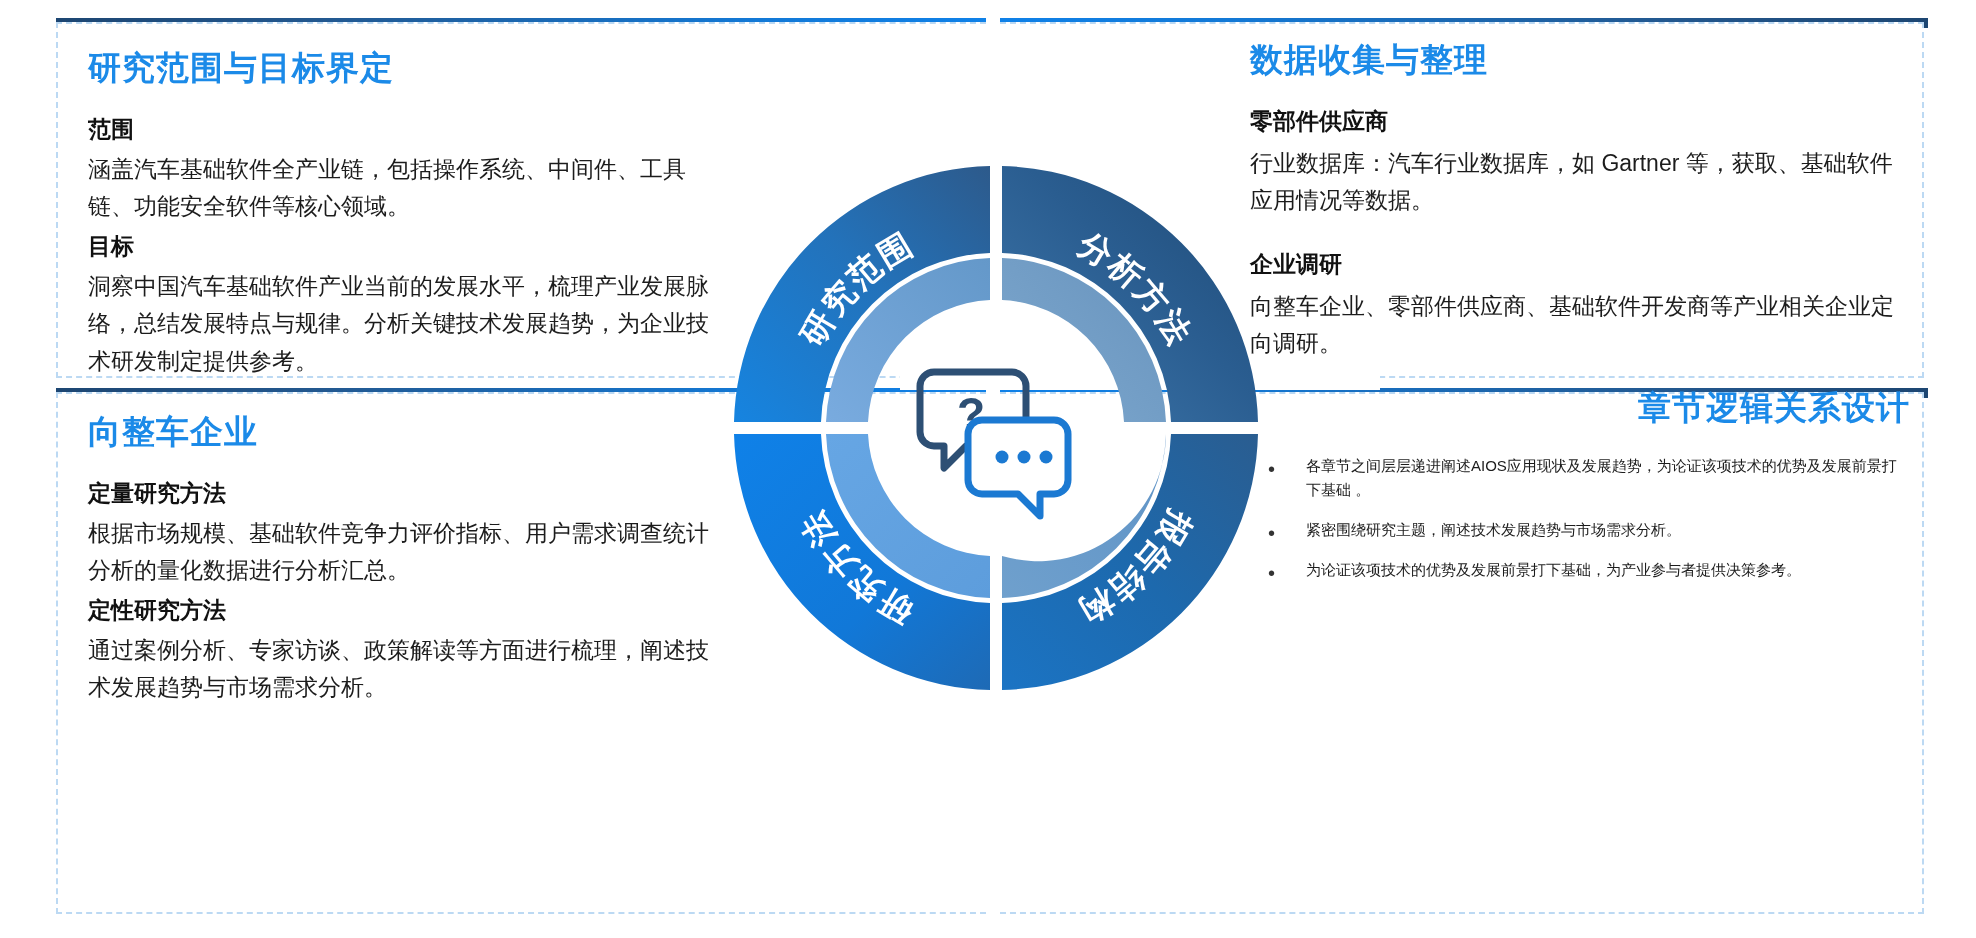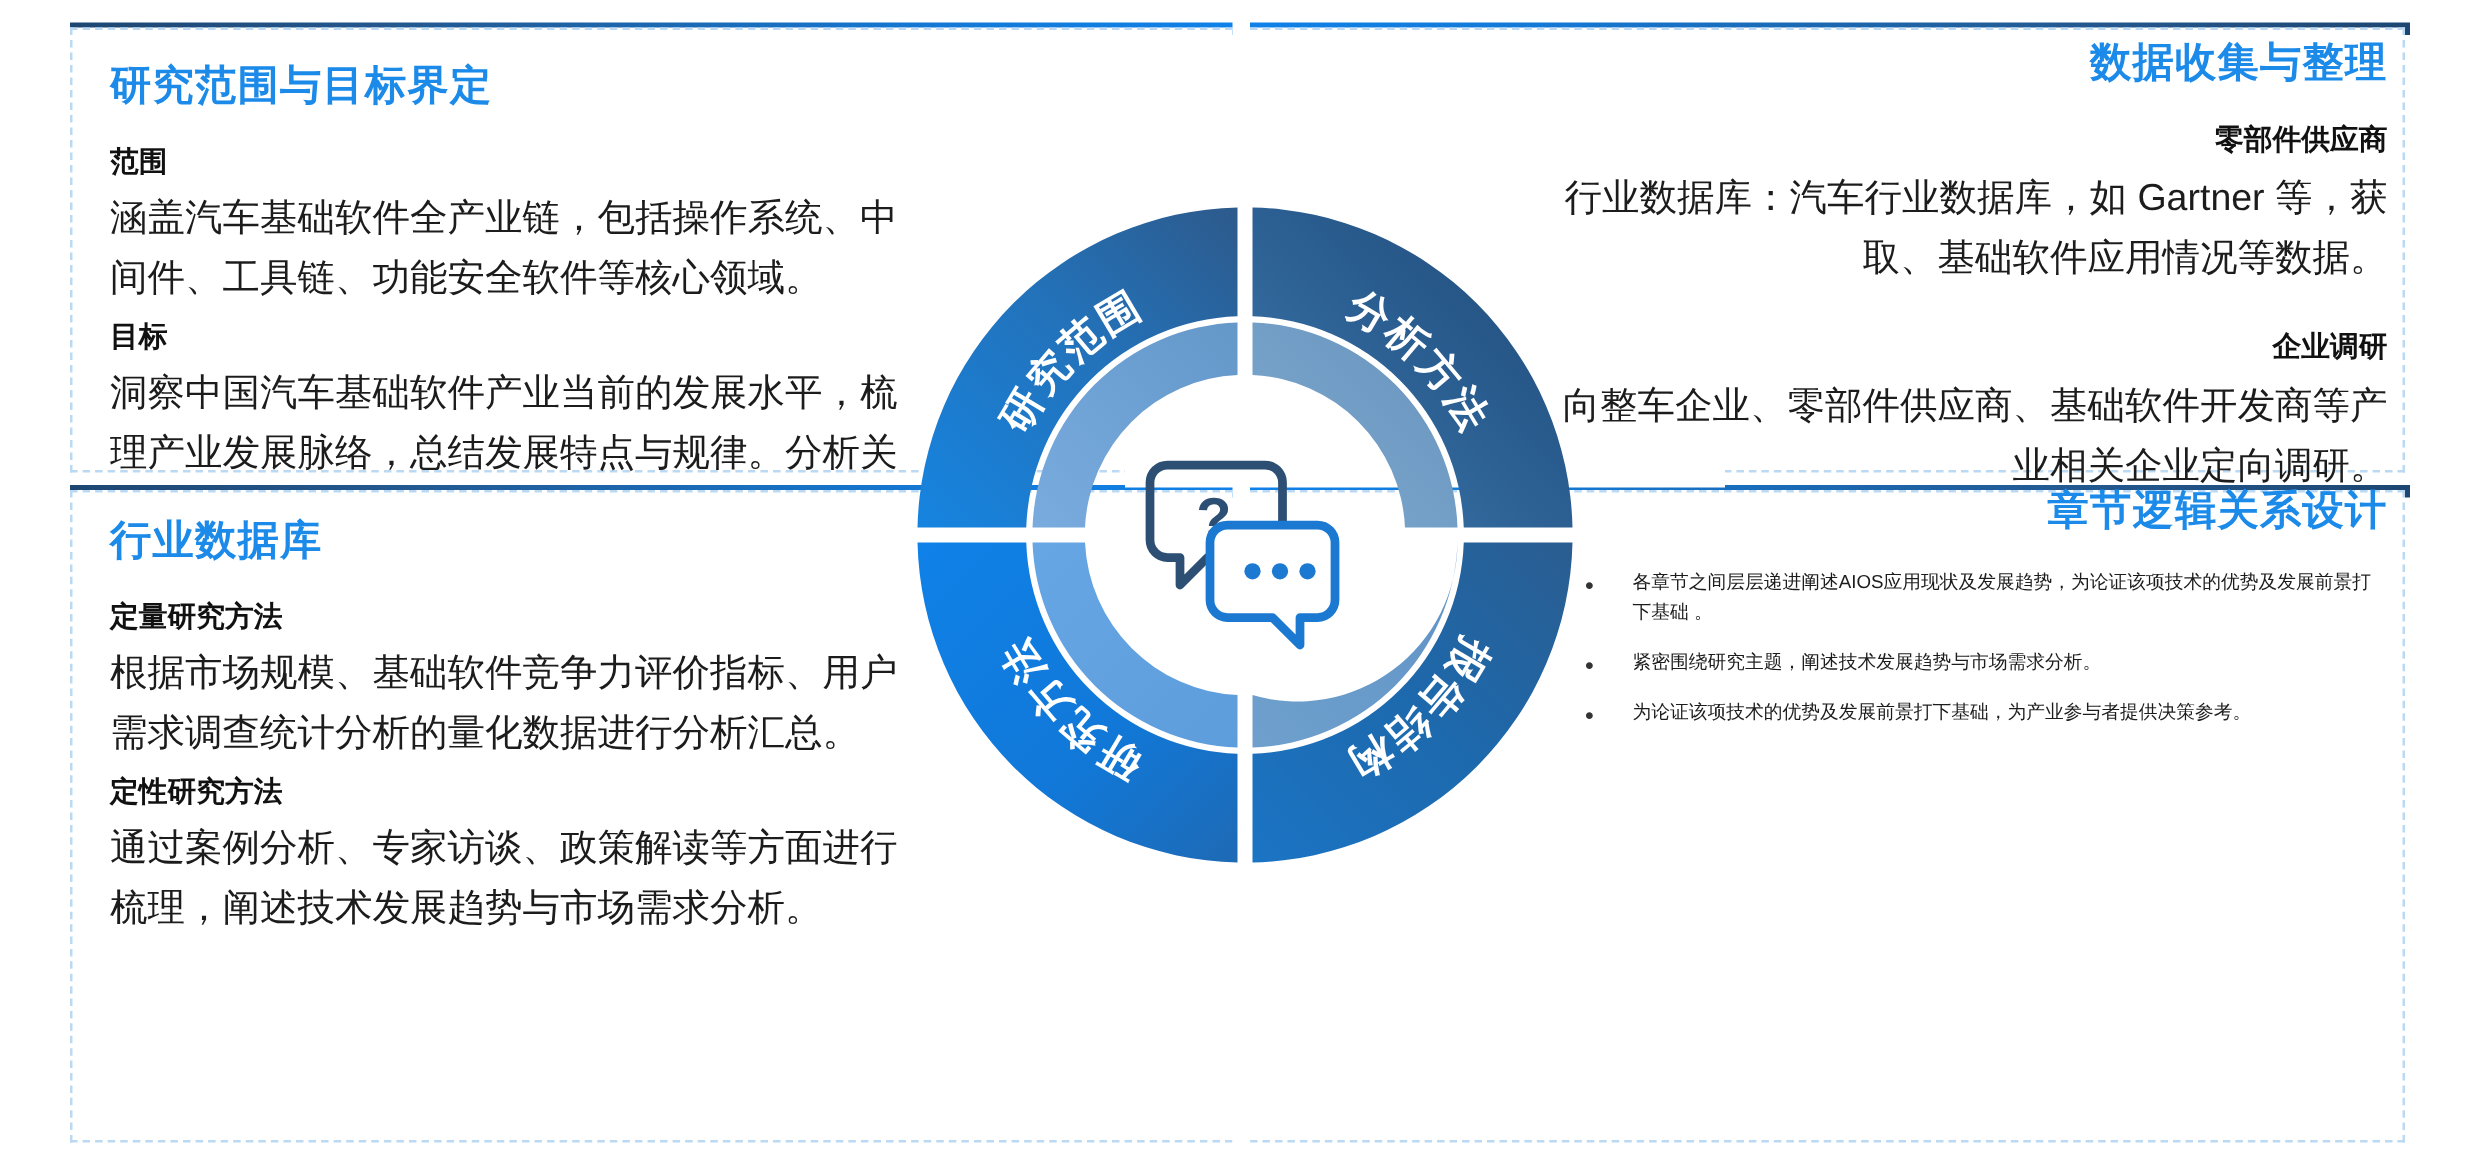--- a/index.html
+++ b/index.html
@@ -44,21 +44,21 @@
   .hbar.tr { left: 998px;  top: 18px;  width: 930px; background: linear-gradient(to left,  #1d4672 0%, #23588f 28%, #1379d6 75%, #0f81e8 100%); }
   .hbar.bl { left: 56px;   top: 388px; width: 932px; background: linear-gradient(to right, #1d4672 0%, #23588f 28%, #1379d6 75%, #0f81e8 100%); }
   .hbar.br { left: 998px;  top: 388px; width: 930px; background: linear-gradient(to left,  #1d4672 0%, #23588f 28%, #1379d6 75%, #0f81e8 100%); }
 
   
   .pbody {
     position: absolute;
     box-sizing: border-box;
   }
   .pbody.tl { left: 88px;  top: 48px;  width: 640px; text-align: left; }
-  .pbody.tr { left: 1250px; top: 30px; width: 660px; text-align: right; }
+  .pbody.tr { left: 1250px; top: 40px; width: 660px; }
   .pbody.bl { left: 88px;  top: 412px; width: 640px; text-align: left; }
   .pbody.br { left: 1250px; top: 388px; width: 660px; text-align: right; }
 
   .ptitle {
     color: #1b8ae8;
     font-size: 33px;
     font-weight: bold;
     letter-spacing: 1px;
     margin: 0 0 26px 0;
     line-height: 1.2;
@@ -67,21 +67,21 @@
 
   .sub-h {
     color: #111111;
     font-size: 23px;
     font-weight: bold;
     margin: 0 0 6px 0;
     line-height: 1.35;
   }
   .sub-p {
     color: #1c1c1c;
-    font-size: 30px;
+    font-size: 23px;
     font-weight: normal;
     line-height: 1.62;
     margin: 0 0 26px 0;
   }
   .sub-p:last-child { margin-bottom: 0; }
 
   .block { margin-bottom: 6px; }
 
   
   .pbody.tr .sub-p { margin-bottom: 30px; }
@@ -170,21 +170,21 @@
 
     <div class="block">
       <div class="sub-h">企业调研</div>
       <div class="sub-p">向整车企业、零部件供应商、基础软件开发商等产业相关企业定向调研。</div>
     </div>
   </div>
 
   <div class="hbar bl"></div>
   <div class="panel bl"></div>
   <div class="pbody bl">
-    <div class="ptitle">行业数据库</div>
+    <div class="ptitle">向整车企业</div>
 
     <div class="block">
       <div class="sub-h">定量研究方法</div>
       <div class="sub-p">根据市场规模、基础软件竞争力评价指标、用户需求调查统计分析的量化数据进行分析汇总。</div>
     </div>
 
     <div class="block">
       <div class="sub-h">定性研究方法</div>
       <div class="sub-p">通过案例分析、专家访谈、政策解读等方面进行梳理，阐述技术发展趋势与市场需求分析。</div>
     </div>

